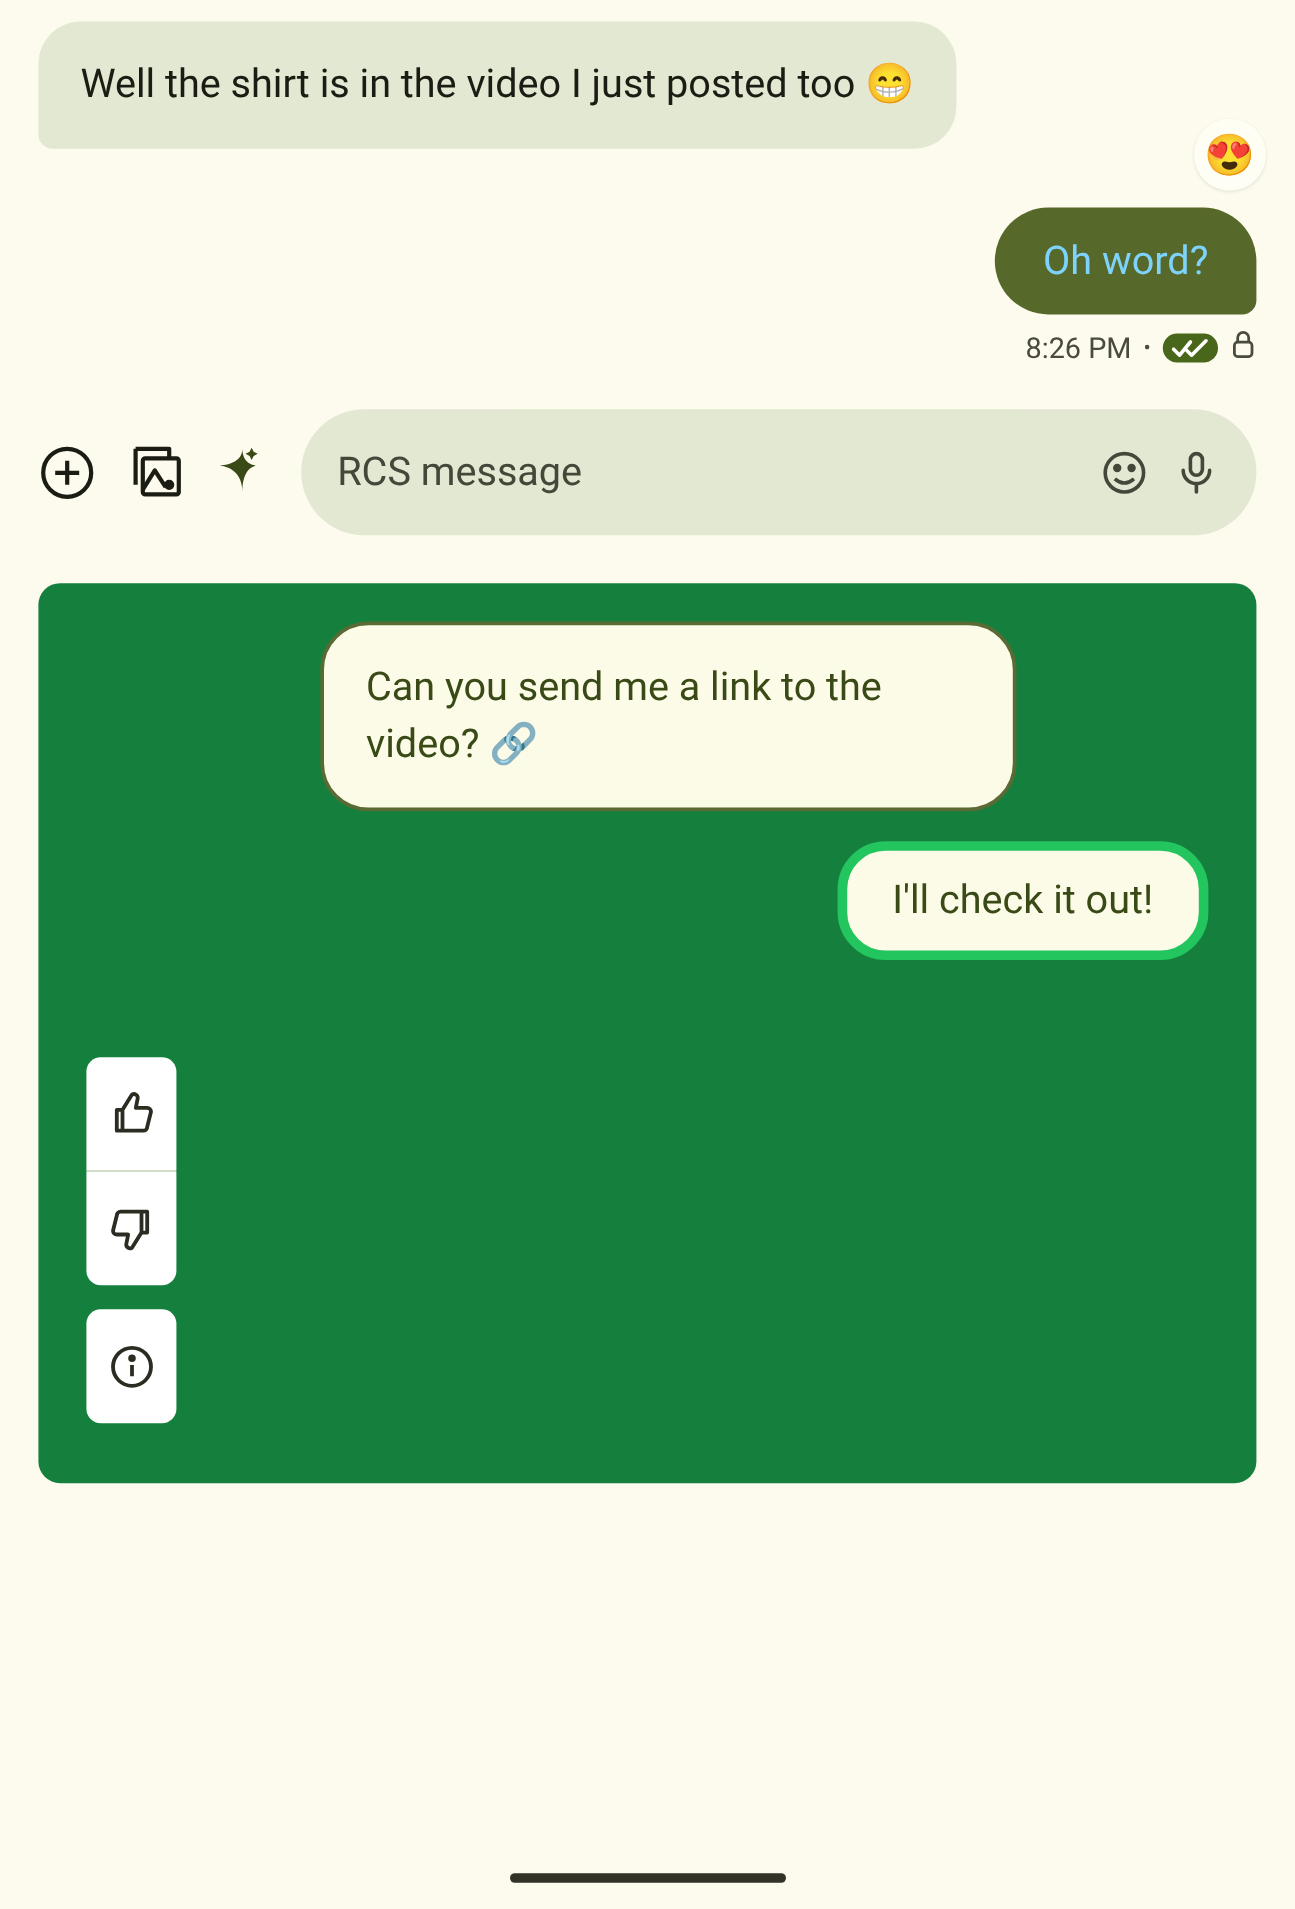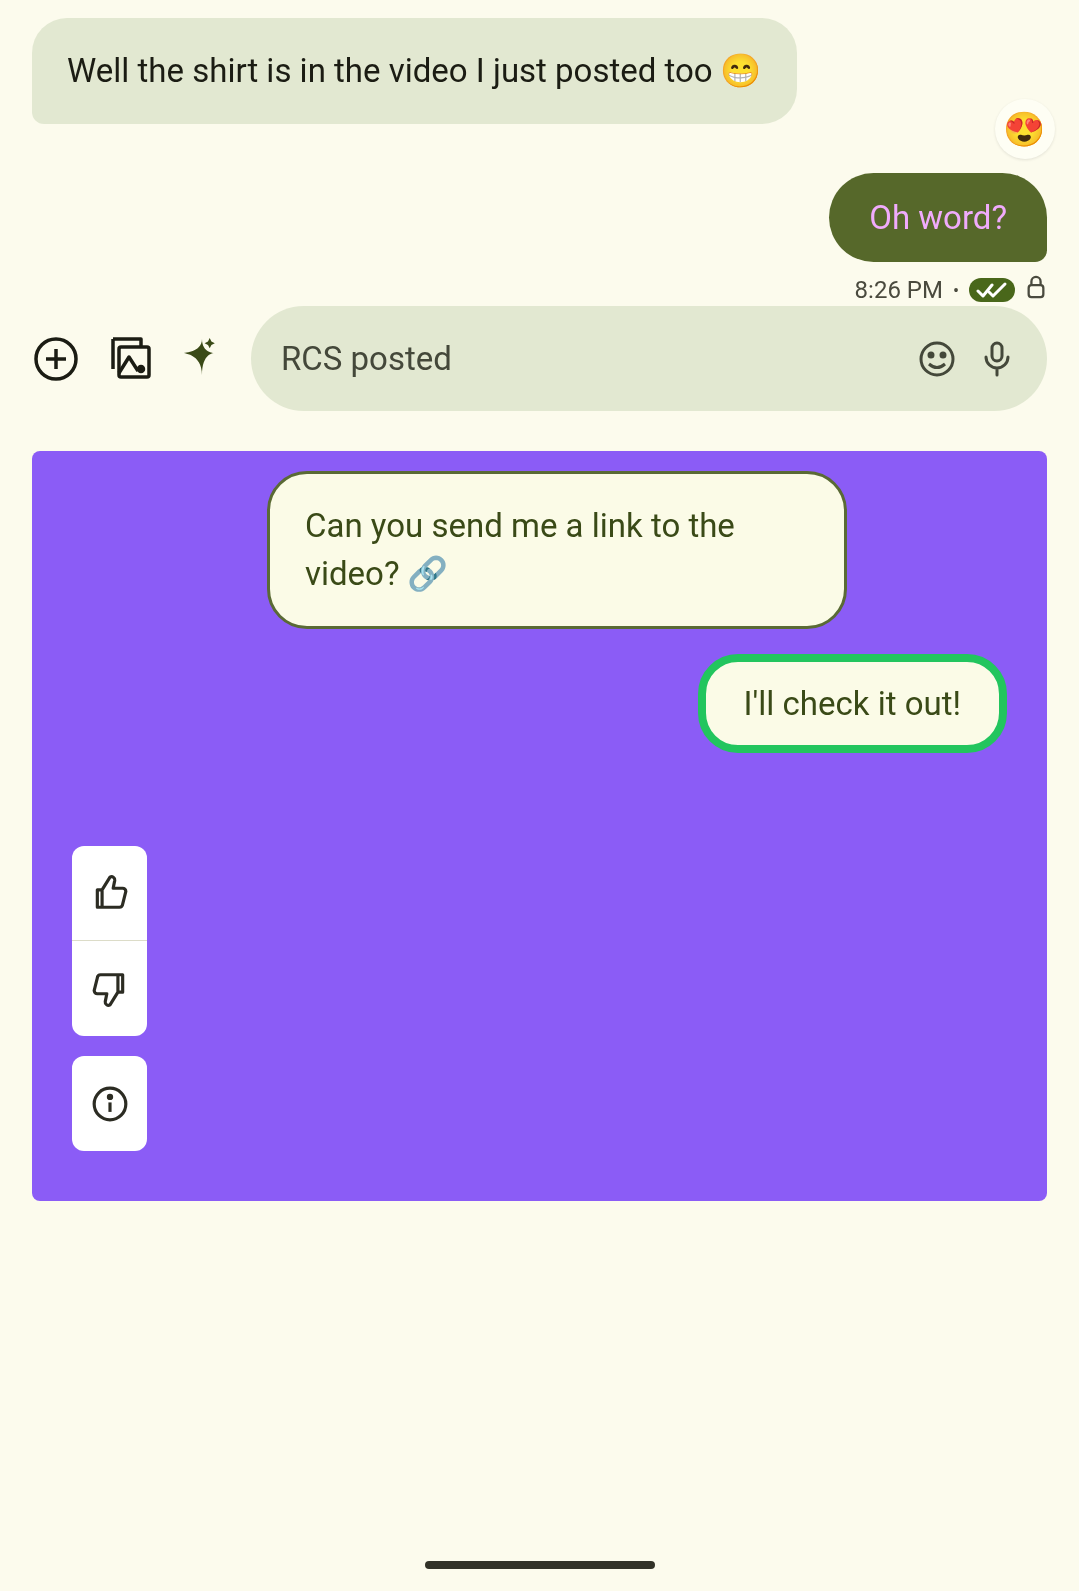--- a/index.html
+++ b/index.html
@@ -32,23 +32,23 @@
       display: flex; align-items: center; justify-content: center;
       font-size: 34px;
       box-shadow: 0 1px 3px rgba(0,0,0,0.1);
     }
     .outgoing-wrap { display: flex; justify-content: flex-end; margin-bottom: 12px; }
     .outgoing-bubble {
       background: #56682a;
       border-radius: 45px 45px 12px 45px;
       padding: 25px 40px;
       font-size: 33px;
-      color: #f0abfc;
-    }
-    .status-line { display: flex; justify-content: flex-end; align-items: center; gap: 10px; font-size: 24px; color: #4a4a3e; }
+      color: #7dd3fc;
+    }
+    .status-line { display: flex; justify-content: flex-end; align-items: center; gap: 10px; font-size: 24px; color: #4a4a3e; margin-bottom: 35px; }
     .status-line .dot { font-size: 18px; }
     .status-checks {
       background: #49671a;
       border-radius: 30px;
       padding: 2px 7px;
       display: inline-flex; align-items: center;
     }
     .status-checks svg { width: 32px; height: 20px; }
     .lock-icon { width: 22px; height: 26px; }
     .input-row { display: flex; align-items: center; gap: 25px; margin-bottom: 40px; }
@@ -65,23 +65,23 @@
       gap: 20px;
     }
     .input-pill .text {
       flex: 1;
       font-size: 33px;
       color: #44483a;
     }
     .input-icon { width: 40px; height: 40px; color: #44483a; display: flex; align-items: center; }
     .input-icon svg { width: 100%; height: 100%; }
     .suggestions-panel {
-      background: #8b5cf6;
-      border-radius: 8px;
-      padding: 20px 40px 260px;
+      background: #15803d;
+      border-radius: 18px;
+      padding: 32px 40px 260px;
       position: relative;
       min-height: 750px;
     }
     .suggestion-stack { margin-left: 195px; display: flex; flex-direction: column; gap: 20px; align-items: flex-start; }
     .sugg-bubble {
       border: 3px solid #5a6a35;
       background: #fbfbe7;
       border-radius: 40px;
       padding: 28px 35px;
       font-size: 33px;
@@ -168,21 +168,21 @@
       <path d="M14 38 L24 22 L33 36"></path>
     </svg>
   </div>
   <div class="toolbar-icon magic-icon">
     <svg viewBox="0 0 48 48" fill="currentColor">
       <path d="M36 18 C36 18 24 18 24 4 C24 18 4 18 4 18 C4 18 24 18 24 40 C24 18 36 18 36 18 Z"></path>
       <path d="M42 6 L44 10 L48 12 L44 14 L42 18 L40 14 L36 12 L40 10 Z" transform="translate(-4,-2) scale(0.85)"></path>
     </svg>
   </div>
   <div class="input-pill">
-    <div class="text">RCS posted</div>
+    <div class="text">RCS message</div>
     <div class="input-icon">
       <svg viewBox="0 0 40 40" fill="none" stroke="currentColor" stroke-width="3">
           <circle cx="20" cy="20" r="16"></circle>
           <circle cx="14" cy="16" r="2" fill="currentColor"></circle>
           <circle cx="26" cy="16" r="2" fill="currentColor"></circle>
           <path d="M12 25 Q20 32 28 25"></path>
         </svg>
     </div>
     <div class="input-icon">
       <svg viewBox="0 0 40 40" fill="none" stroke="currentColor" stroke-width="3" stroke-linecap="round">

